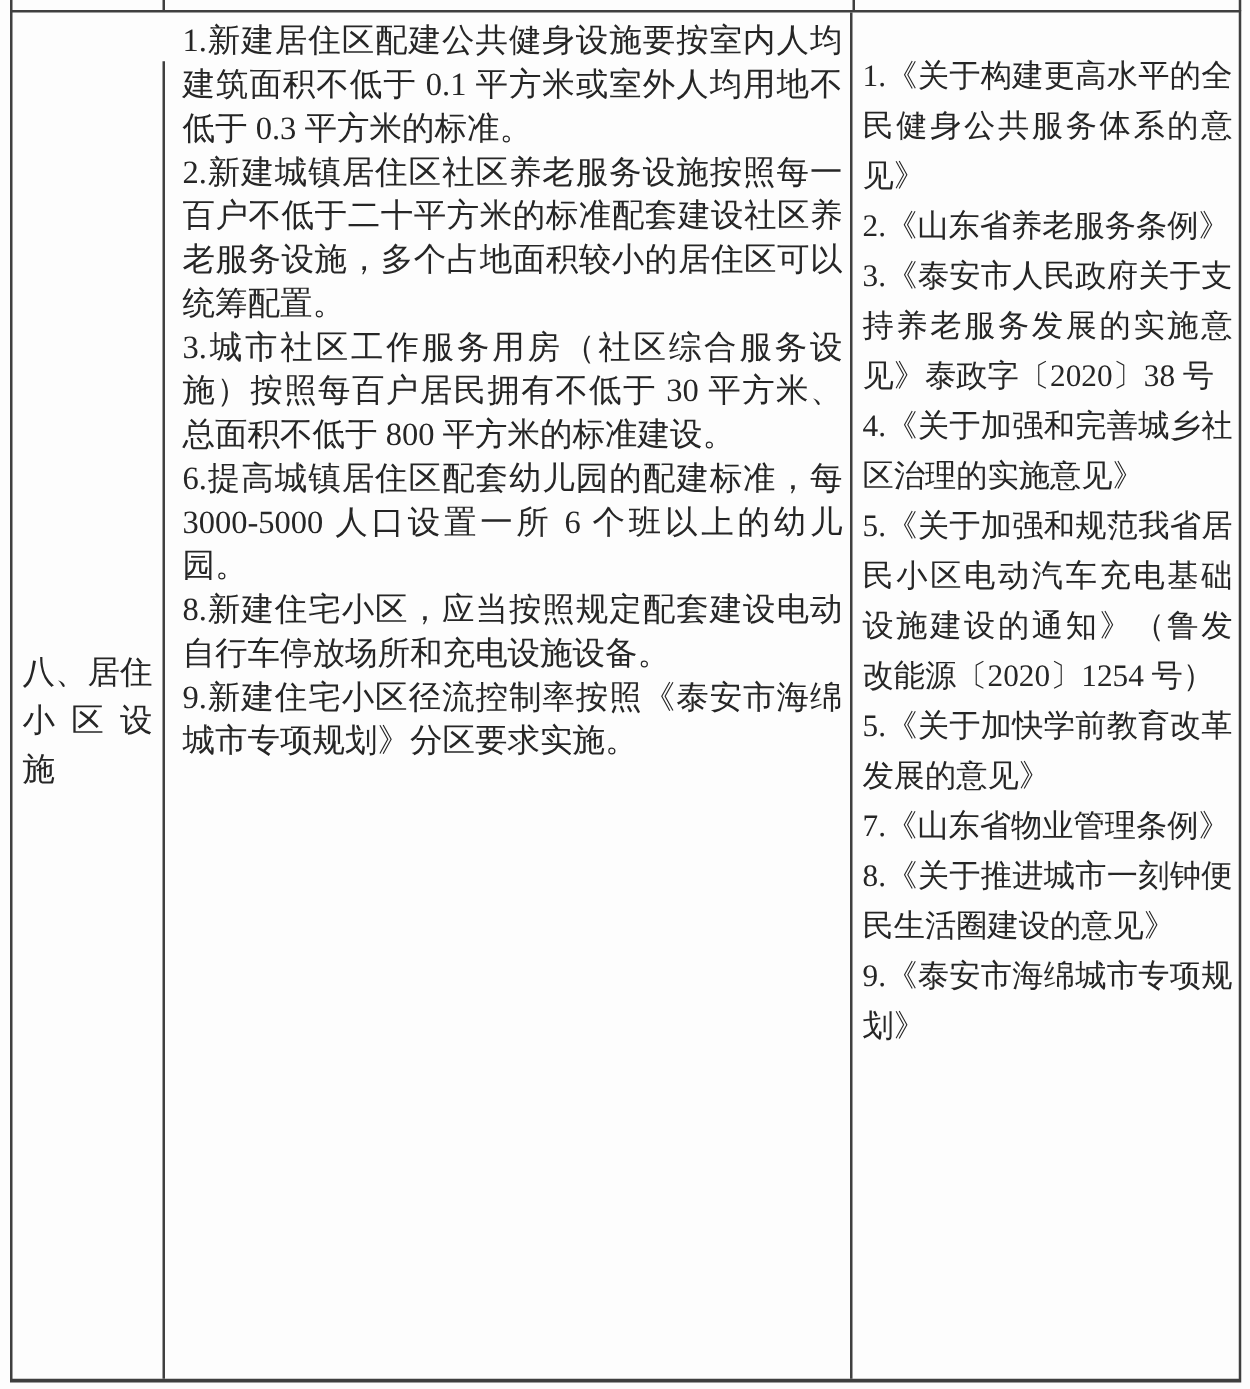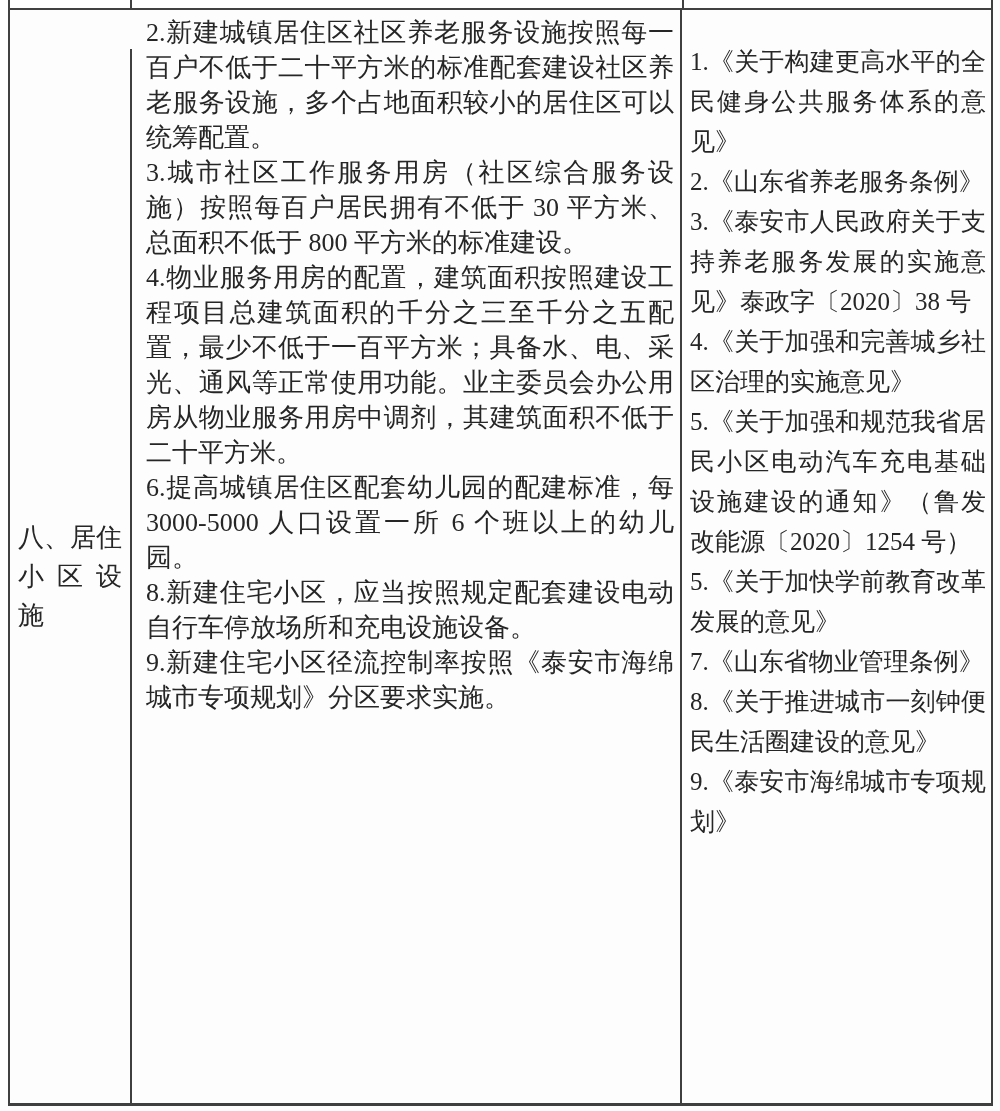--- a/index.html
+++ b/index.html
@@ -91,23 +91,23 @@
 
   <div class="table-row">
 
     <div class="cell cell-header">
         <div class="header-line">八、居住</div>
         <div class="header-line">小区设</div>
         <div class="header-line">施</div>
       </div>
 
     <div class="cell cell-requirements">
+        <div class="para">1.新建居住区配建公共健身设施要按室内人均建筑面积不低于 0.1 平方米或室外人均用地不低于 0.3 平方米的标准。</div>
         <div class="para">2.新建城镇居住区社区养老服务设施按照每一百户不低于二十平方米的标准配套建设社区养老服务设施，多个占地面积较小的居住区可以统筹配置。</div>
         <div class="para">3.城市社区工作服务用房（社区综合服务设施）按照每百户居民拥有不低于 30 平方米、总面积不低于 800 平方米的标准建设。</div>
-        <div class="para">4.物业服务用房的配置，建筑面积按照建设工程项目总建筑面积的千分之三至千分之五配置，最少不低于一百平方米；具备水、电、采光、通风等正常使用功能。业主委员会办公用房从物业服务用房中调剂，其建筑面积不低于二十平方米。</div>
         <div class="para">6.提高城镇居住区配套幼儿园的配建标准，每 3000-5000 人口设置一所 6 个班以上的幼儿园。</div>
         <div class="para">8.新建住宅小区，应当按照规定配套建设电动自行车停放场所和充电设施设备。</div>
         <div class="para">9.新建住宅小区径流控制率按照《泰安市海绵城市专项规划》分区要求实施。</div>
       </div>
 
     <div class="cell cell-references">
         <div class="para">1.《关于构建更高水平的全民健身公共服务体系的意见》</div>
         <div class="para">2.《山东省养老服务条例》</div>
         <div class="para">3.《泰安市人民政府关于支持养老服务发展的实施意见》泰政字〔2020〕38 号</div>
         <div class="para">4.《关于加强和完善城乡社区治理的实施意见》</div>

